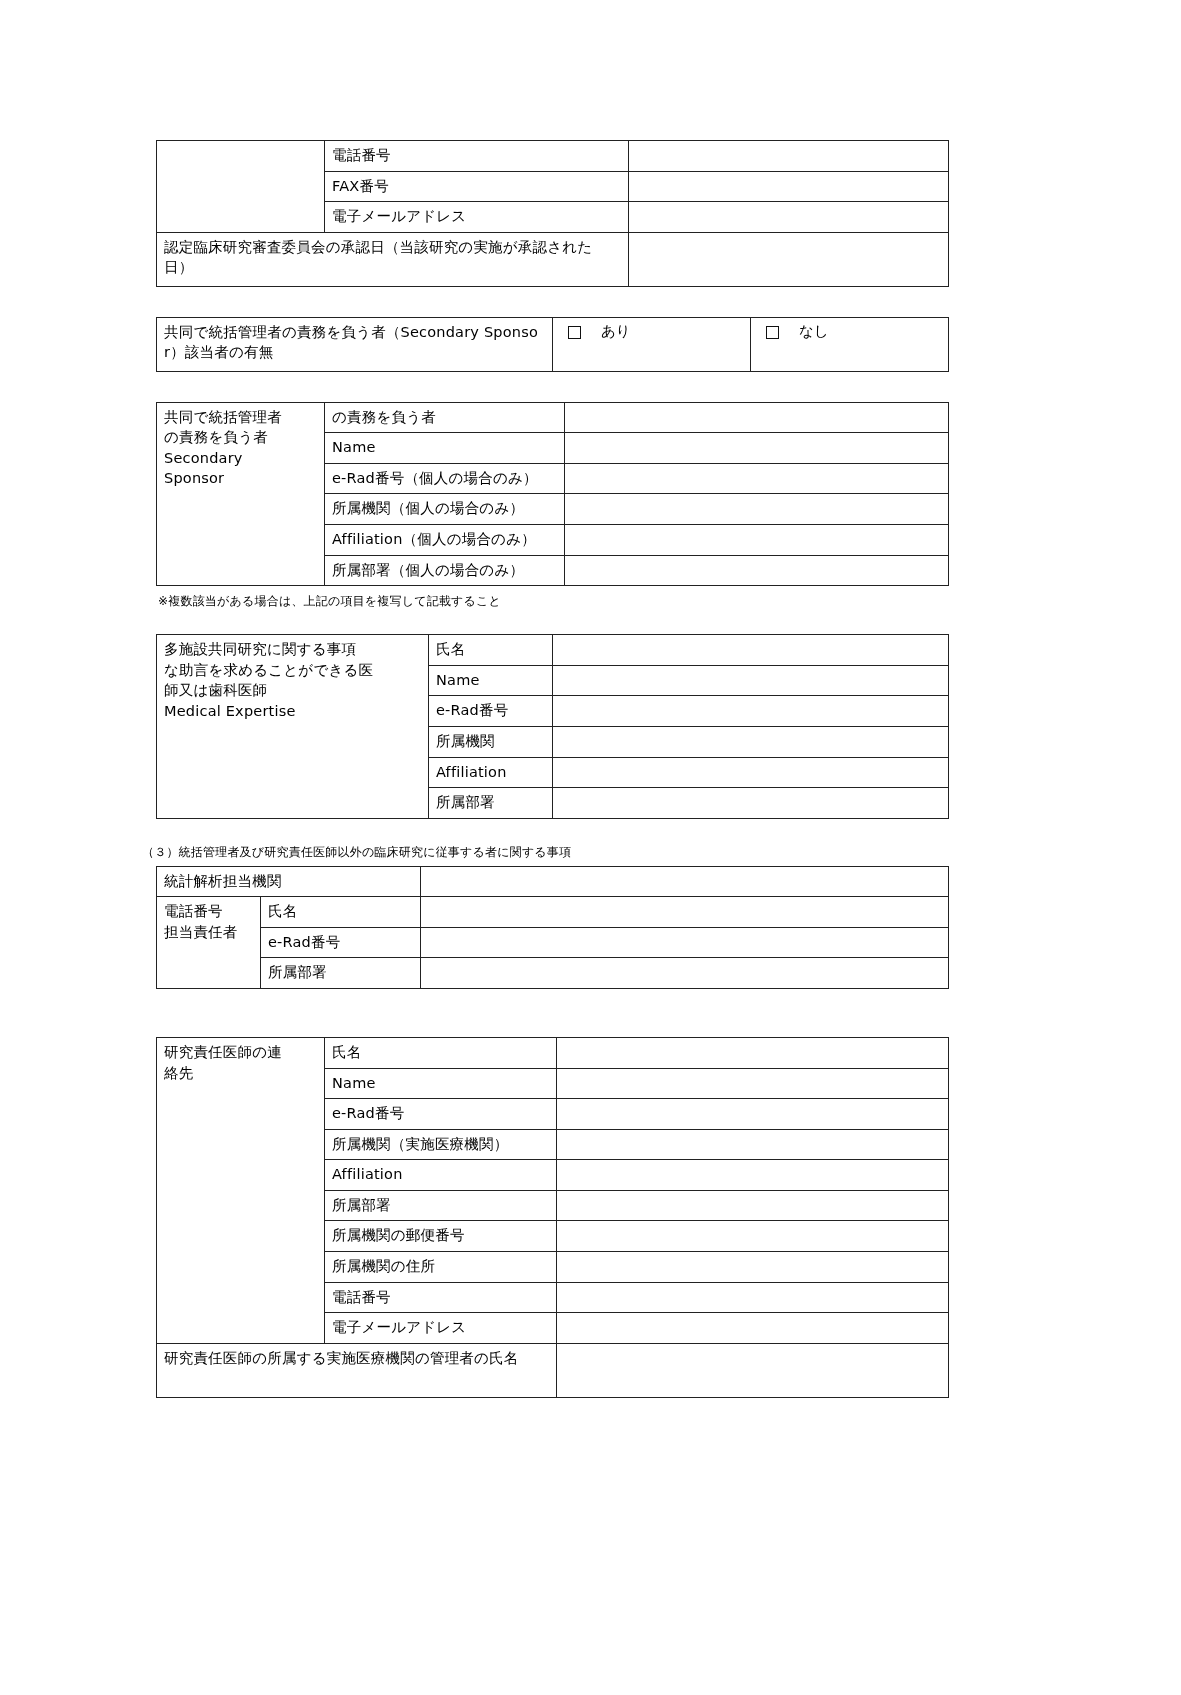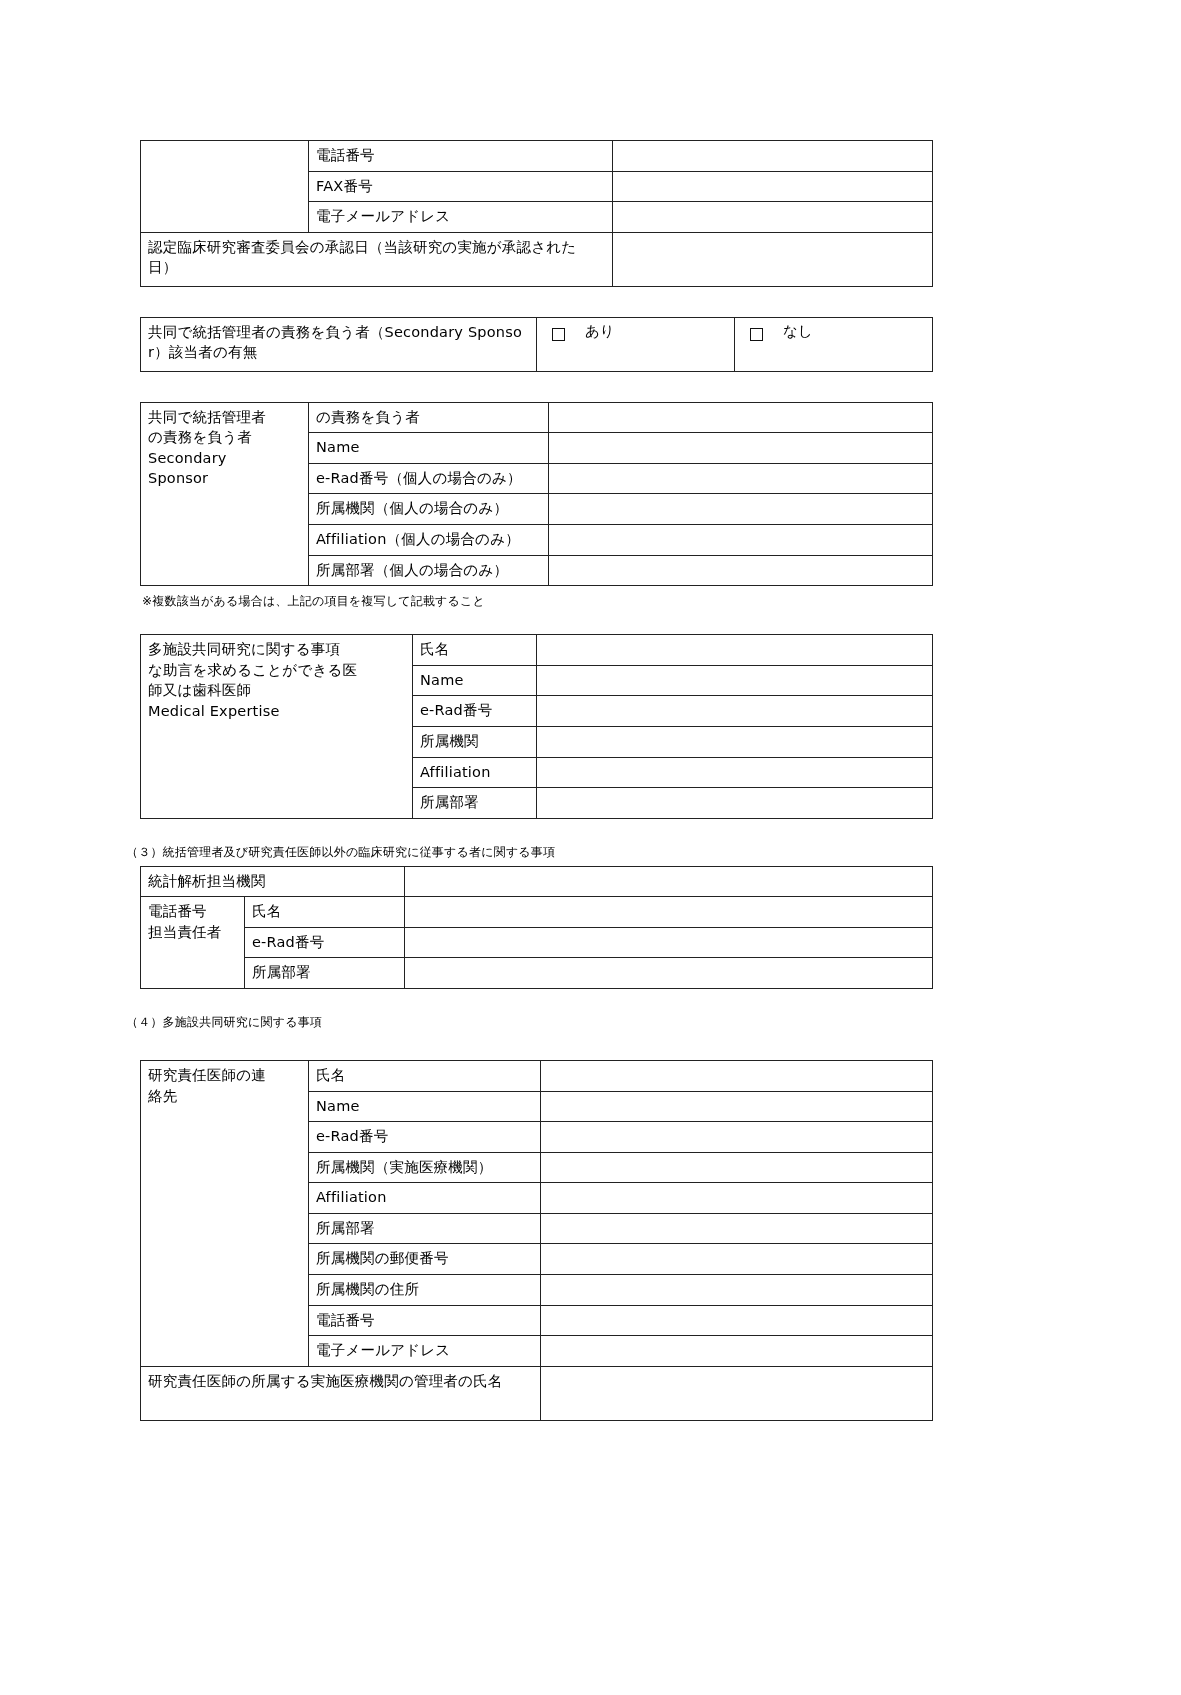--- a/index.html
+++ b/index.html
@@ -14,21 +14,21 @@
   .page {
     position: relative;
     width: 1181px;
     height: 1695px;
     background: #ffffff;
     margin: 0 auto;
     overflow: hidden;
   }
   .sheet {
     position: absolute;
-    left: 140px;
+    left: 156px;
     top: 140px;
     width: 792px;
   }
 
   
   table.form {
     width: 792px;
     border-collapse: collapse;
     table-layout: fixed;
     margin: 0;
@@ -72,21 +72,21 @@
     font-size: 12px;
     line-height: 1.5;
     margin: 0 0 5px -14px;
     letter-spacing: 0.2px;
     font-weight: normal;
   }
 
   
   .chk-wrap {
     display: flex;
-    align-items: flex-end;
+    align-items: center;
     padding-left: 8px;
   }
   .chk-box {
     display: inline-block;
     width: 11px;
     height: 11px;
     border: 1.2px solid #111111;
     margin: 3px 0 0 0;
     flex: 0 0 auto;
   }
@@ -275,21 +275,20 @@
         </tr>
         <tr>
           <td class="label">所属部署</td>
           <td></td>
         </tr>
       </tbody>
     </table>
 
     <div class="gap-md"></div>
 
-    <div class="section-head">（４）多施設共同研究に関する事項</div>
 
     <div class="gap-md"></div>
 
     <table class="form">
       <colgroup>
         <col style="width:168px">
         <col style="width:232px">
         <col style="width:392px">
       </colgroup>
       <tbody>

